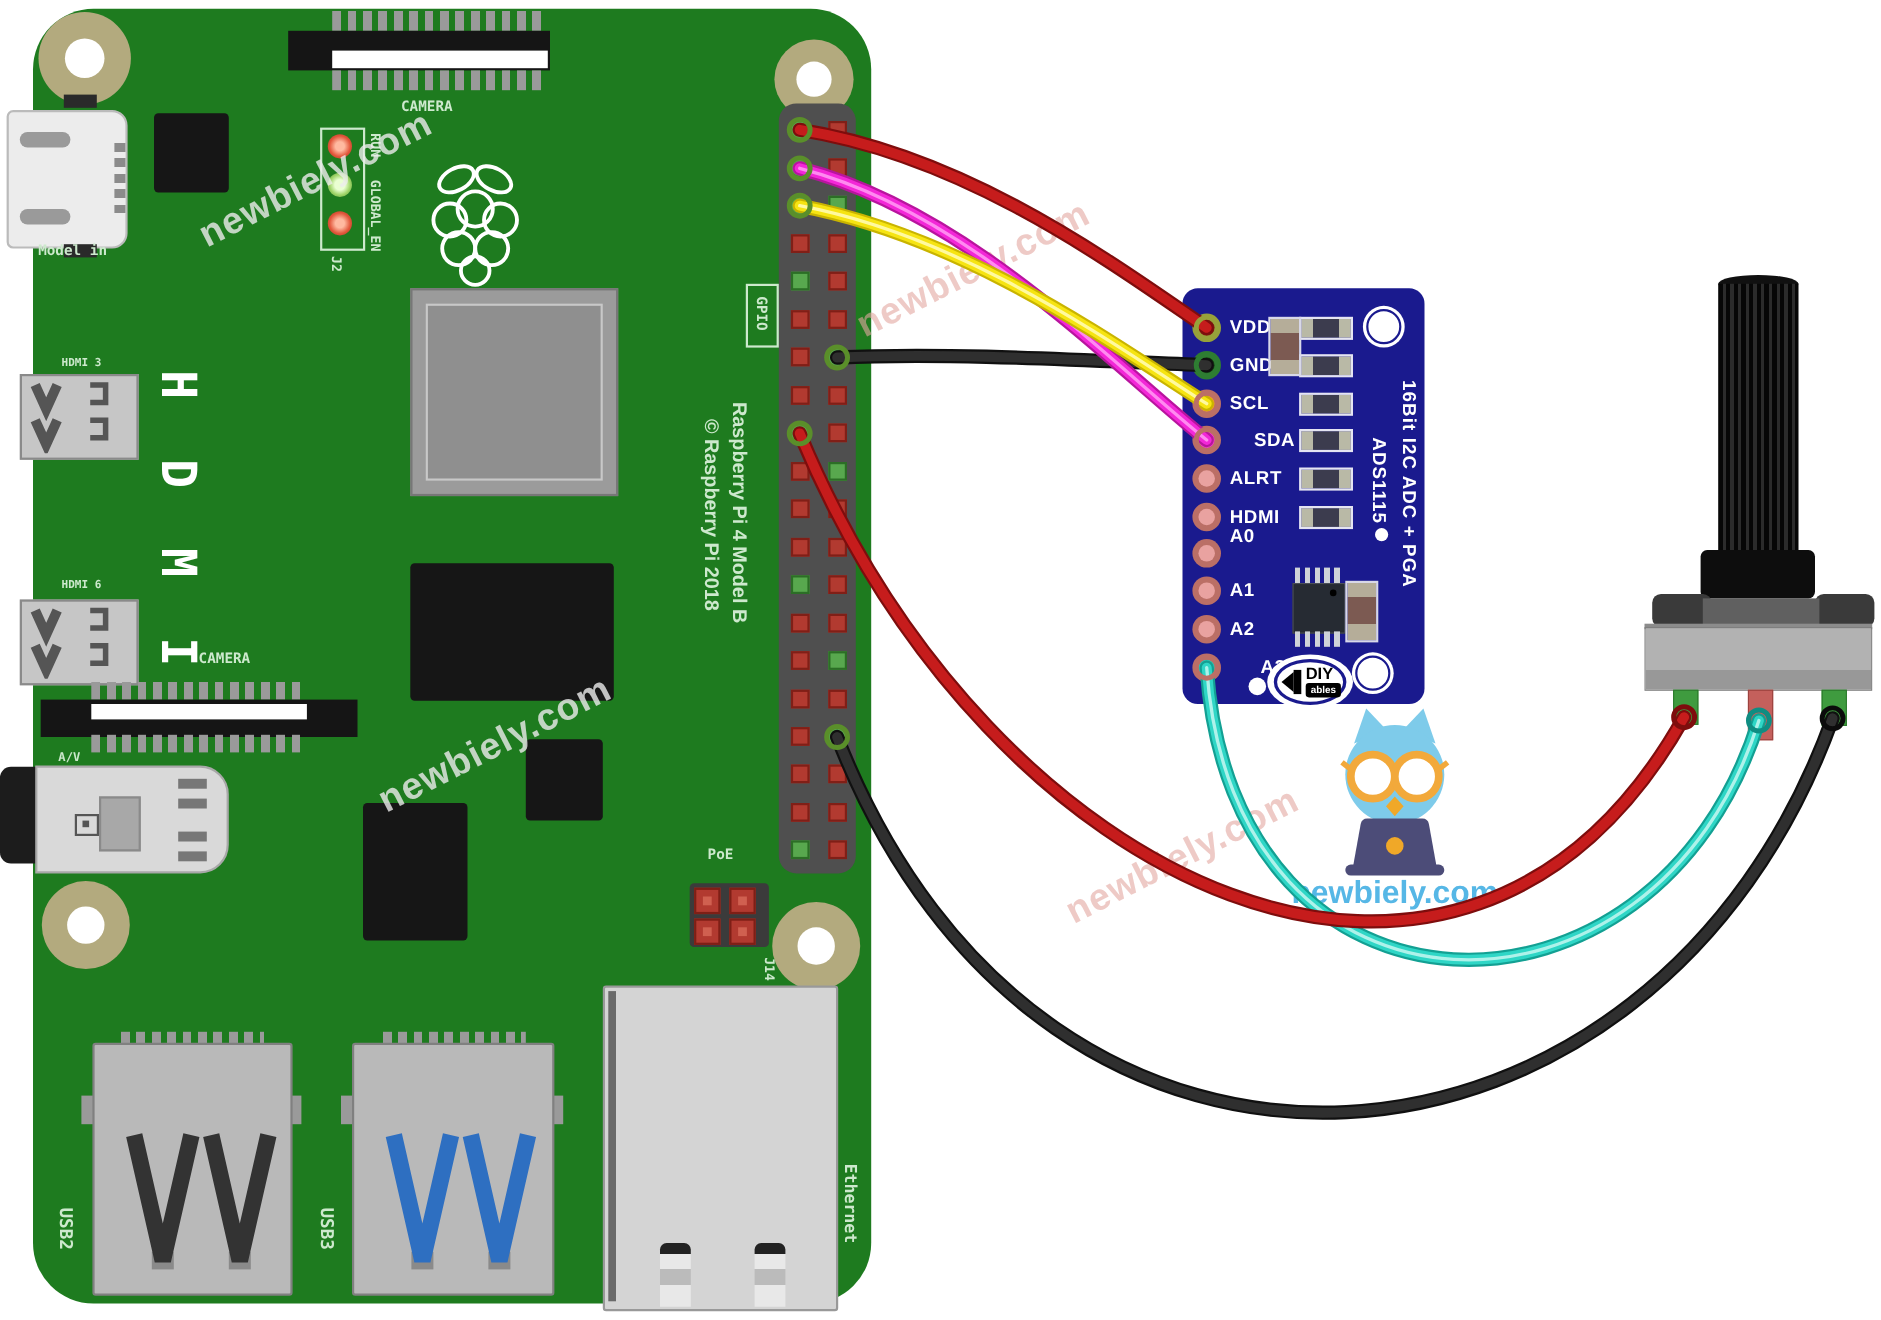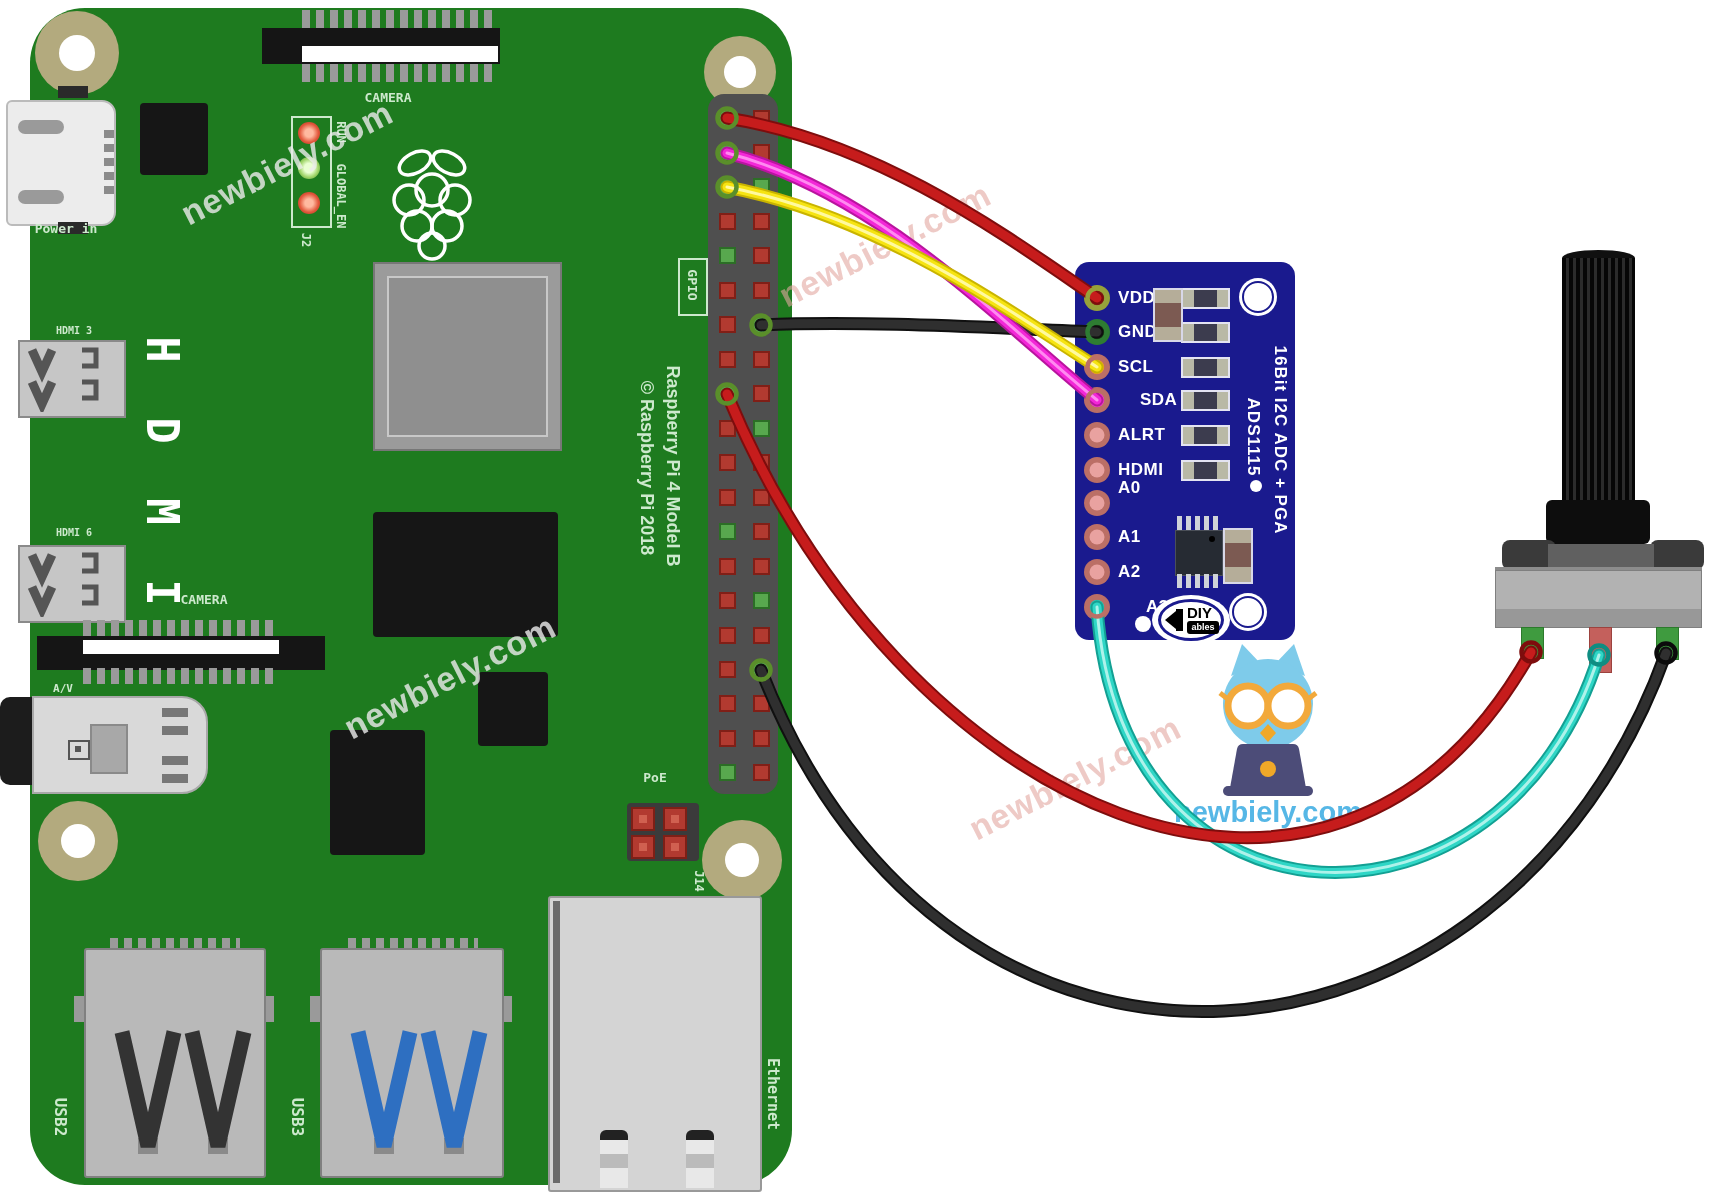--- a/index.html
+++ b/index.html
@@ -75,21 +75,21 @@
     <div class="abs teeth" style="left:272px;top:56px;width:196px;height:18px;"></div>
     <div class="mlab" style="left:358px;top:89px;font-size:13px;">CAMERA</div>
 
     <div class="abs" style="left:-24px;top:92px;width:106px;height:122px;background:#ececec;border:2px solid #bbb;border-radius:6px 14px 14px 6px;">
       <div class="abs" style="left:10px;top:18px;width:46px;height:14px;background:#9a9a9a;border-radius:7px;"></div>
       <div class="abs" style="left:10px;top:88px;width:46px;height:14px;background:#9a9a9a;border-radius:7px;"></div>
       <div class="abs" style="left:96px;top:28px;width:10px;height:64px;background:repeating-linear-gradient(180deg,#8b8b8b 0 8px,#ececec 8px 14px);"></div>
     </div>
     <div class="abs" style="left:28px;top:78px;width:30px;height:12px;background:#2a2a2a;"></div>
     <div class="abs" style="left:28px;top:214px;width:30px;height:12px;background:#2a2a2a;"></div>
-    <div class="mlab" style="left:36px;top:220px;font-size:13px;">Power in</div>
+    <div class="mlab" style="left:36px;top:220px;font-size:13px;">Model in</div>
 
     <div class="abs chip" style="left:110px;top:95px;width:68px;height:72px;"></div>
 
     <div class="abs" style="left:261px;top:108px;width:37px;height:108px;border:2px solid #cde9cd;"></div>
     <div class="abs" style="left:268px;top:114px;width:22px;height:22px;border-radius:50%;background:radial-gradient(circle,#ffb9a0 0 26%,#e2573b 60%,#a03020 100%);"></div>
     <div class="abs" style="left:268px;top:149px;width:22px;height:22px;border-radius:50%;background:radial-gradient(circle,#eaffd2 0 30%,#9fd468 60%,#4e8f2f 100%);"></div>
     <div class="abs" style="left:268px;top:184px;width:22px;height:22px;border-radius:50%;background:radial-gradient(circle,#ffb9a0 0 26%,#e2573b 60%,#a03020 100%);"></div>
     <div class="vlab" style="left:311px;top:124px;font-size:12px;">RUN</div>
     <div class="vlab" style="left:311px;top:188px;font-size:12px;">GLOBAL_EN</div>
     <div class="vlab" style="left:276px;top:232px;font-size:12px;">J2</div>

